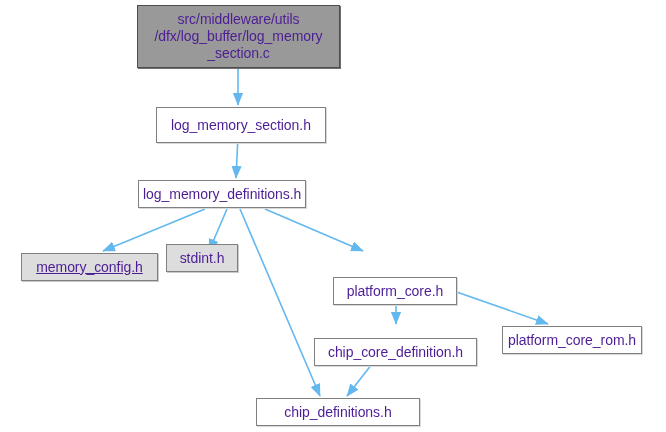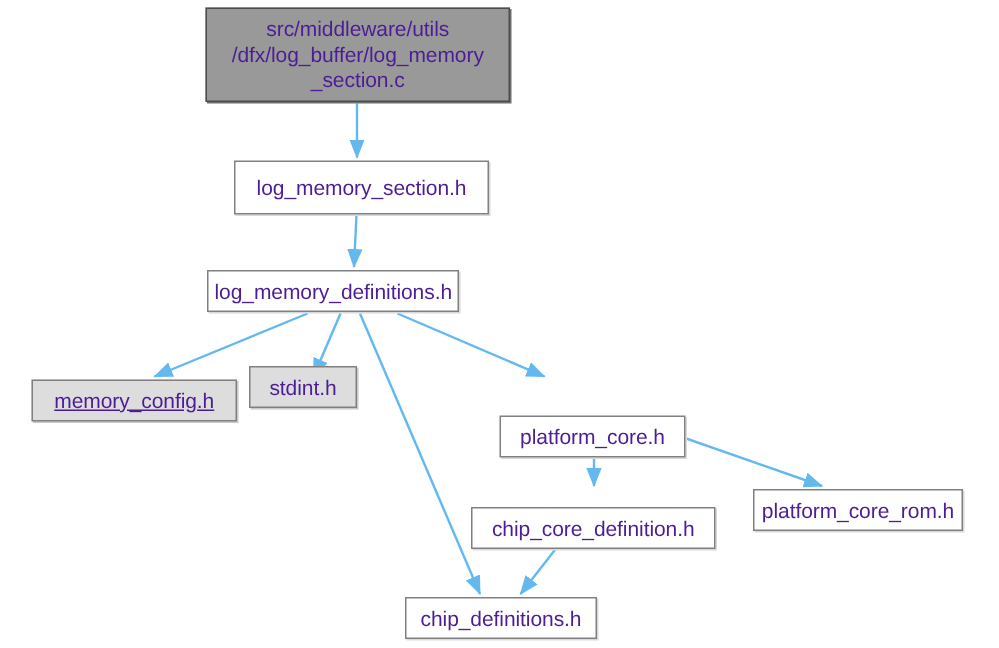--- a/index.html
+++ b/index.html
@@ -111,17 +111,17 @@
   </div>
 
   <div class="node node-white" id="node-chip_core_definition_h" style="left: 314px; top: 326px; width: 163px; height: 28px; margin-top: 12px;">
     <span class="node-label">chip_core_definition.h</span>
   </div>
 
   <div class="node node-white" id="node-platform_core_rom_h" style="left: 502px; top: 326px; width: 140px; height: 28px;">
     <span class="node-label">platform_core_rom.h</span>
   </div>
 
-  <div class="node node-white" id="node-chip_definitions_h" style="left: 270px; top: 398px; width: 128px; height: 28px;">
+  <div class="node node-white" id="node-chip_definitions_h" style="left: 256px; top: 398px; width: 164px; height: 28px;">
     <span class="node-label">chip_definitions.h</span>
   </div>
 
 </div>
 
 </body></html>

